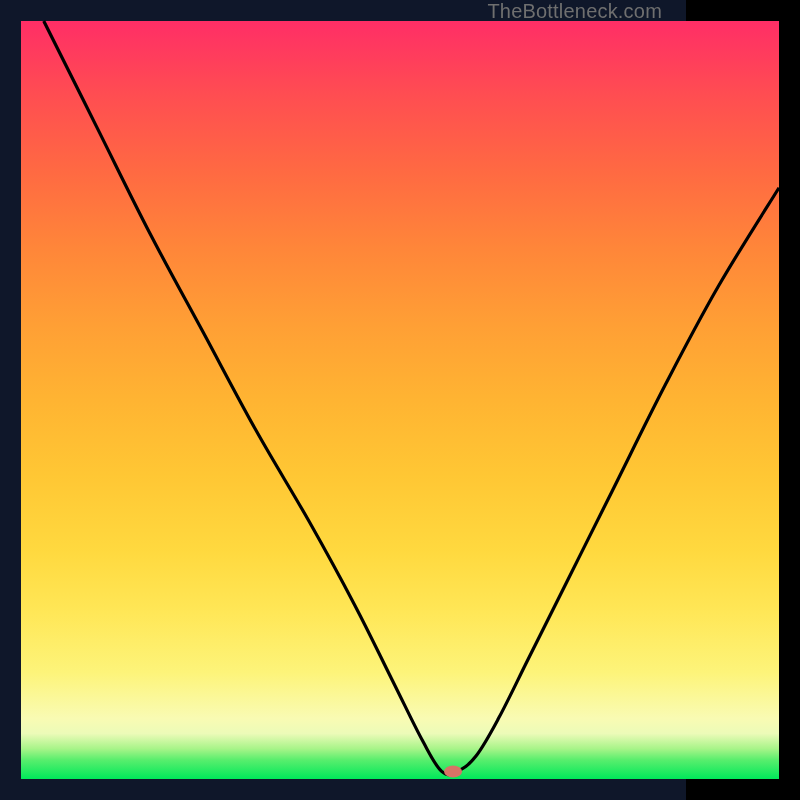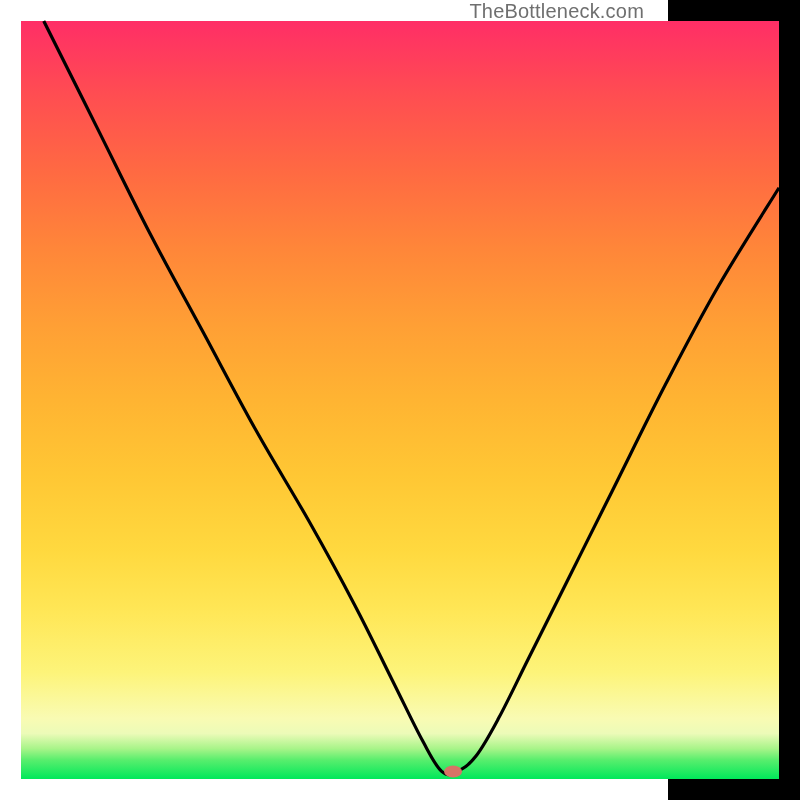--- a/index.html
+++ b/index.html
@@ -8,21 +8,22 @@
     width: 800px;
     height: 800px;
     background: #000;
     font-family: Arial, Helvetica, sans-serif;
     overflow: hidden;
   }
   .frame {
     position: relative;
     width: 668px;
     height: 800px;
-    background: #ffffff;
+    background: #0f172a;
+    padding-left: 18px;
   }
   .plot {
     position: absolute;
     left: 21px;
     top: 21px;
     width: 758px;
     height: 758px;
     
     background: linear-gradient(
       to top,

